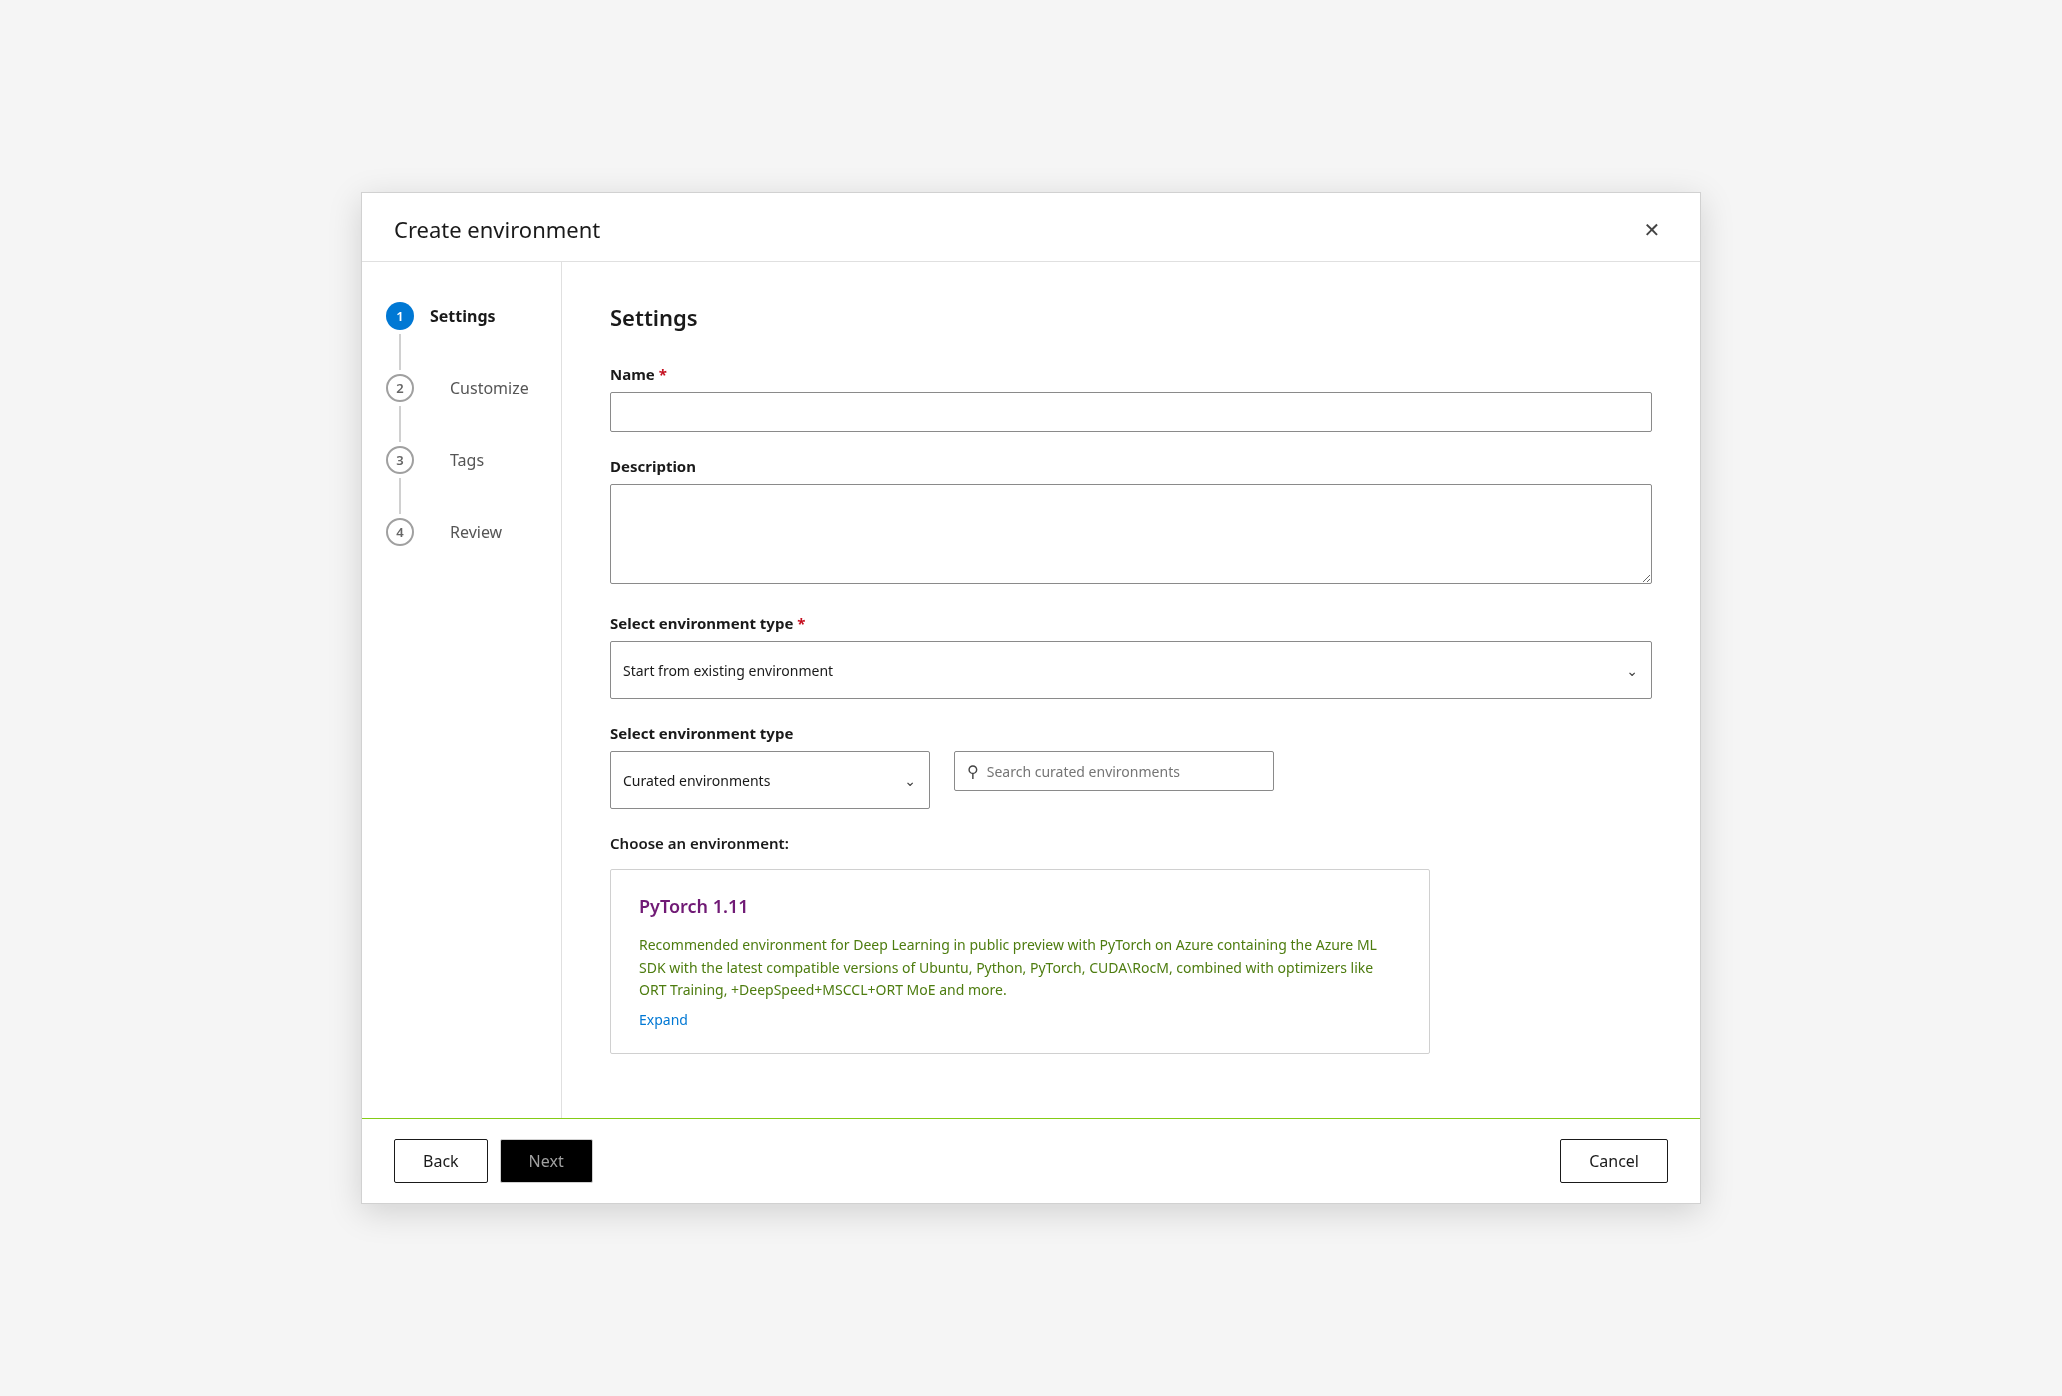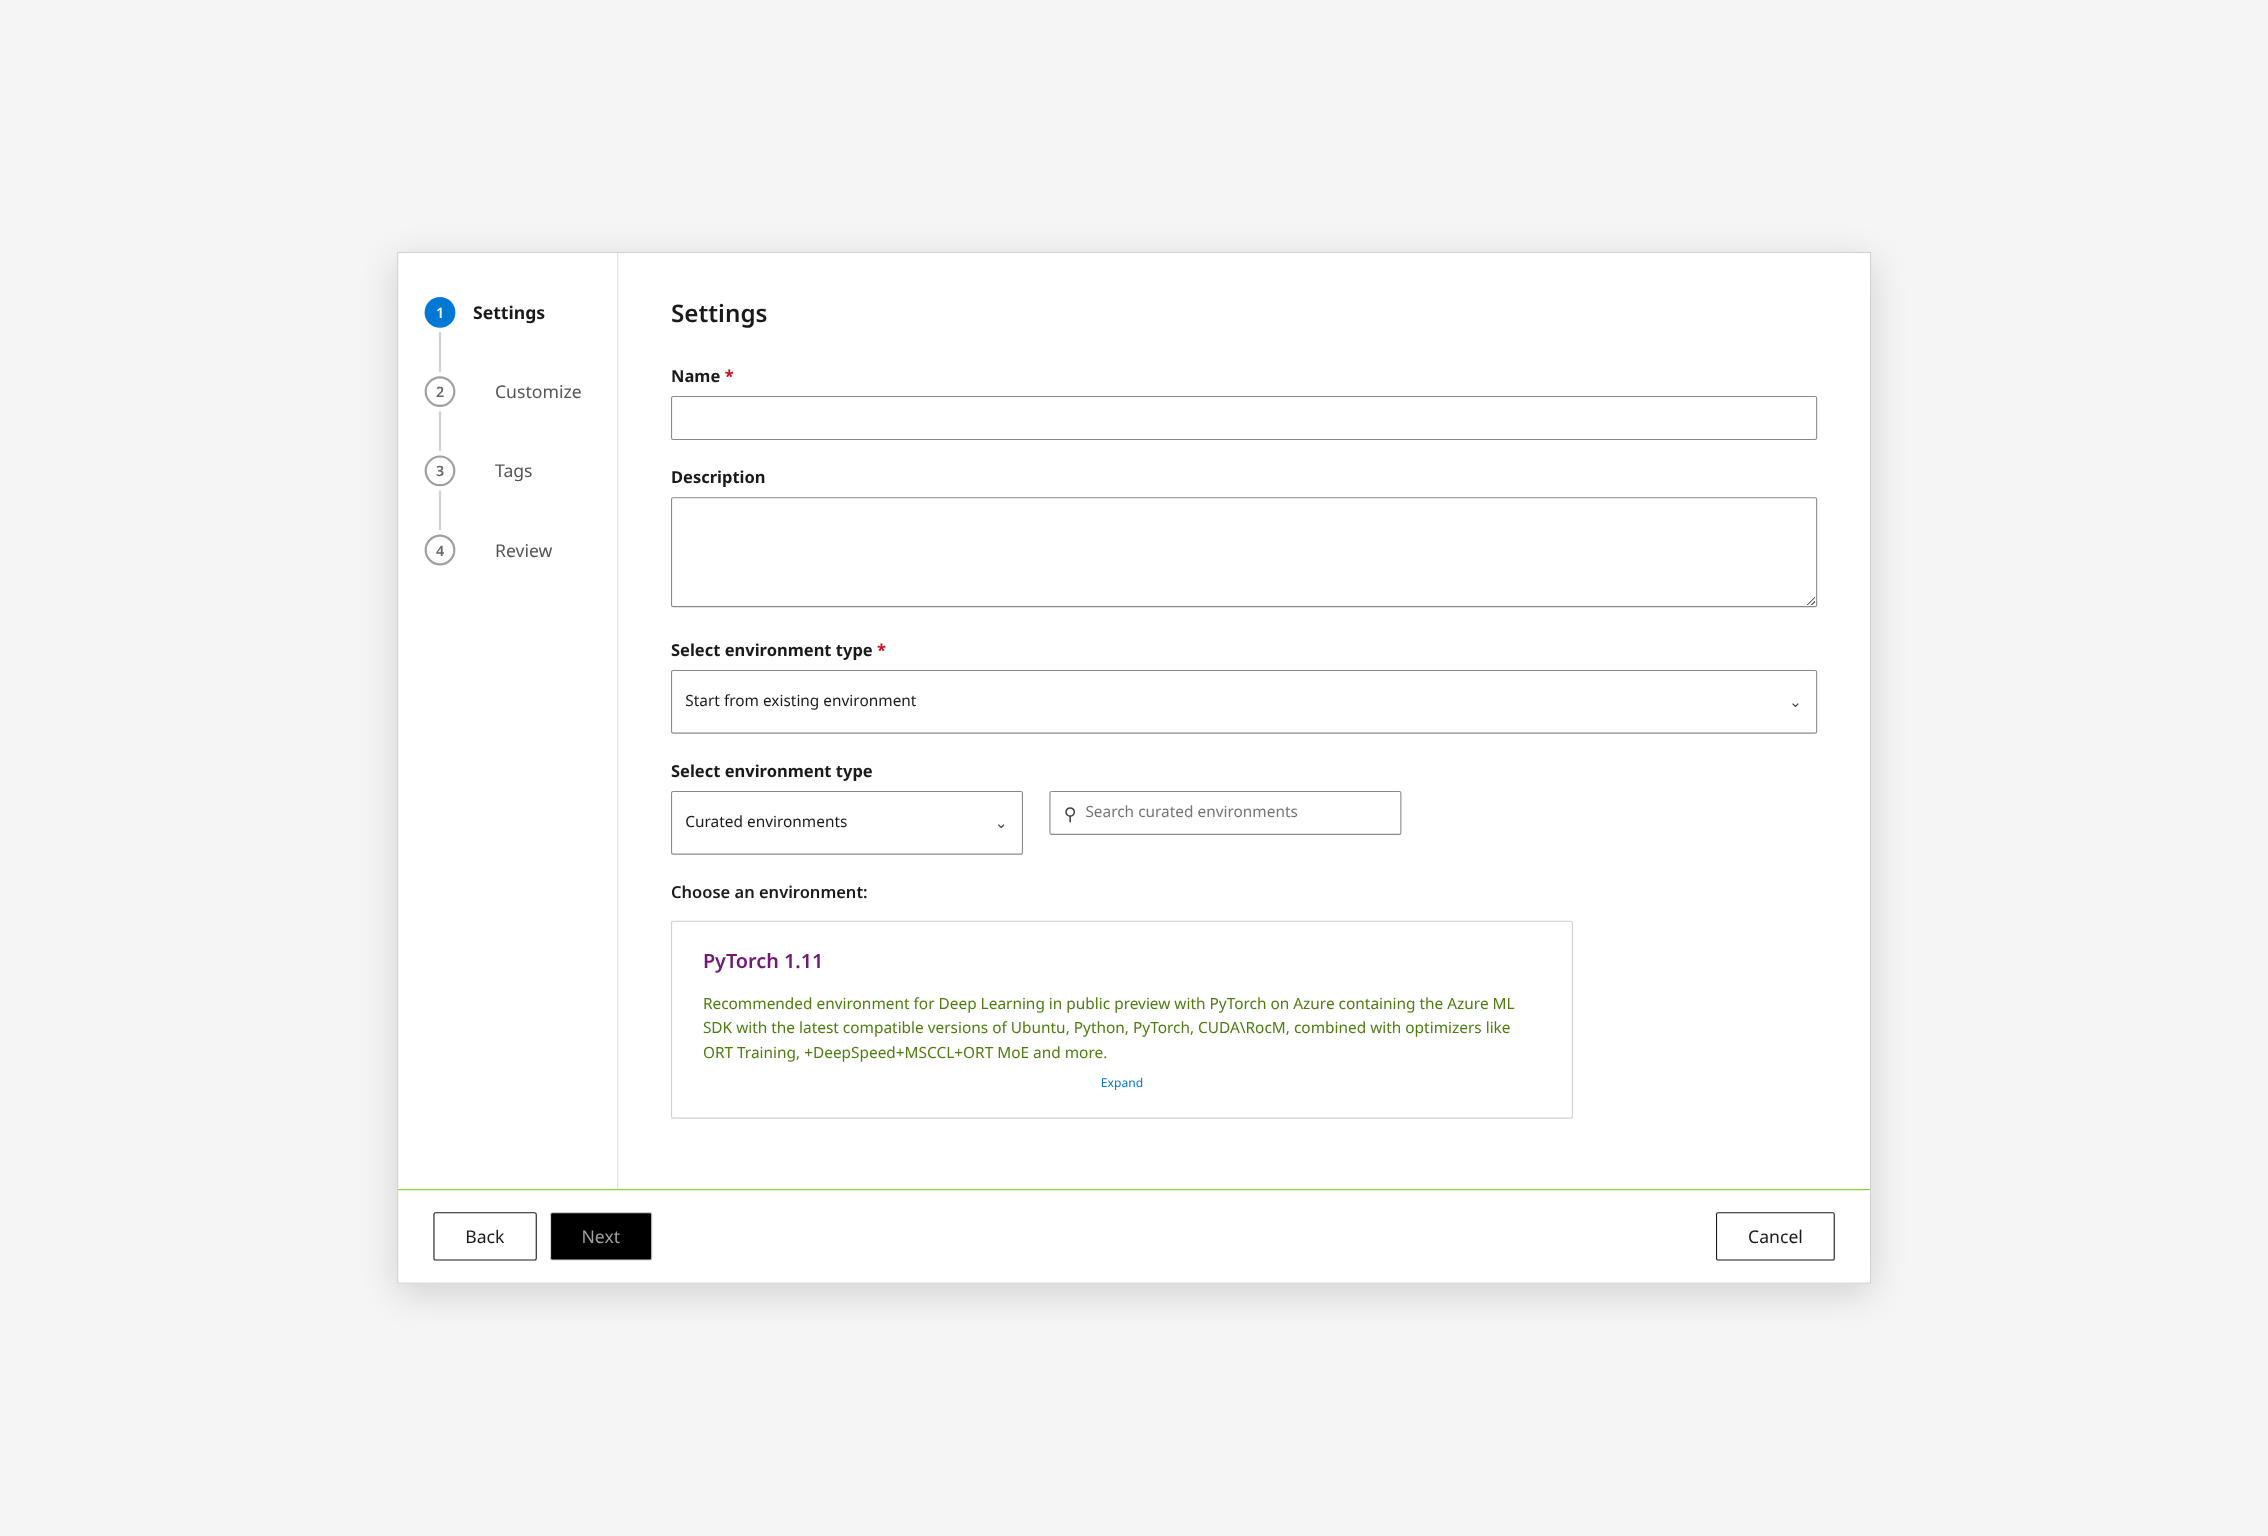--- a/index.html
+++ b/index.html
@@ -295,23 +295,23 @@
 
     .env-card-desc {
       font-size: 14px;
       color: #4d7c0f;
       line-height: 1.6;
       margin-bottom: 8px;
     }
 
     .expand-link {
       color: #0078d4;
-      font-size: 11px;
+      font-size: 14px;
       cursor: pointer;
-      text-align: center;
+      text-align: left;
       display: block;
       margin-top: 8px;
     }
 
     
     .dialog-footer {
       border-top: 1px solid #84cc16;
       padding: 20px 32px;
       display: flex;
       align-items: center;
@@ -345,20 +345,26 @@
     .btn-primary-outline {
       border: 1px solid #1a1a1a;
       background: #ffffff;
     }
   </style>
 </head>
 <body>
 
 <div class="dialog">
 
+  <div class="dialog-header">
+    <span class="dialog-title">Create environment</span>
+    <button class="close-btn">
+      <span>✕</span>
+    </button>
+  </div>
 
   <div class="dialog-body">
 
     <div class="stepper">
 
       <div class="step-item">
         <div class="step-connector-wrapper">
           <div class="step-circle active">
             <span>1</span>
           </div>

